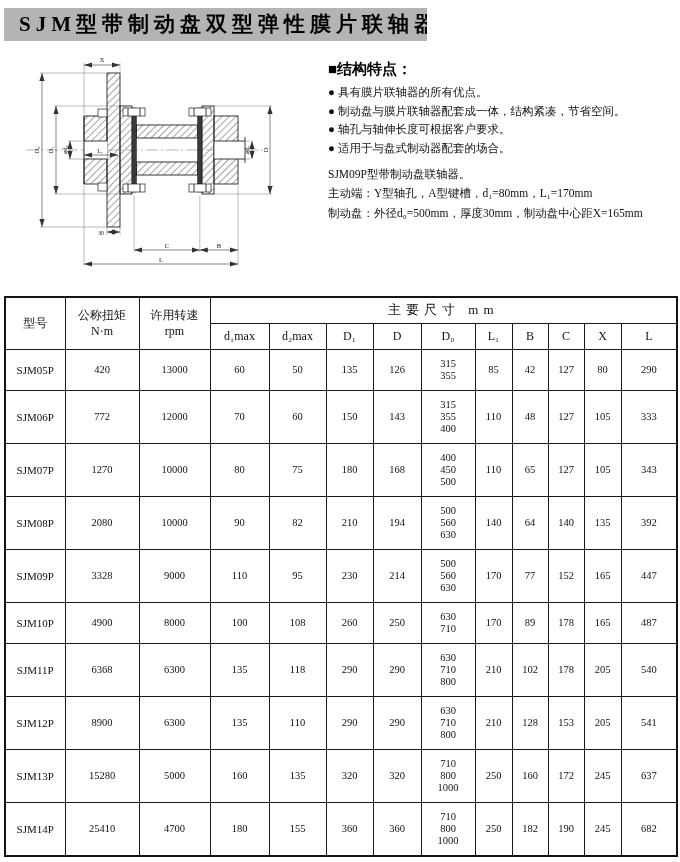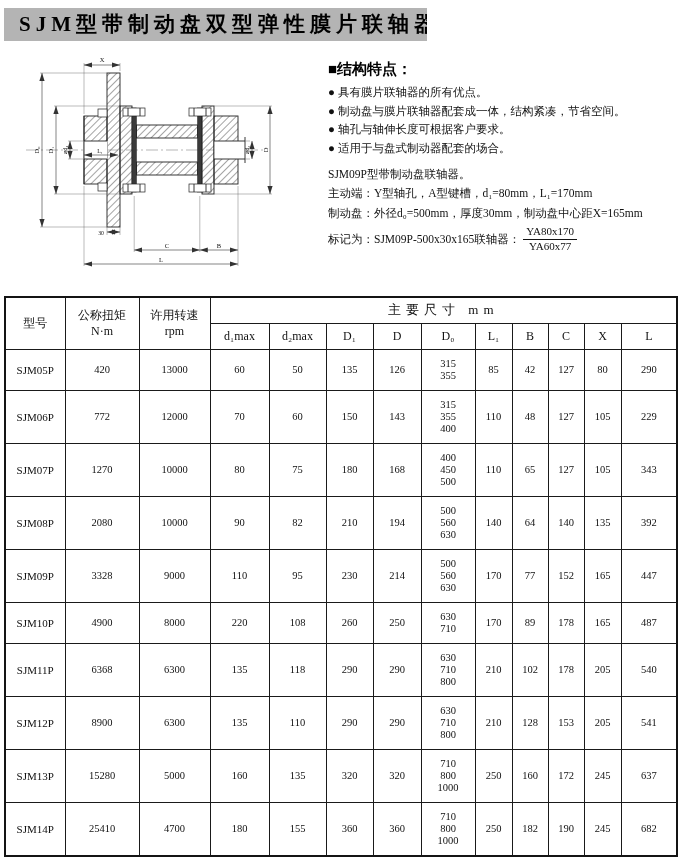--- a/index.html
+++ b/index.html
@@ -209,27 +209,20 @@
       <div class="bullet-line">
           <span class="bullet">●</span>
           <span>适用于与盘式制动器配套的场合。</span>
         </div>
     </div>
 
     <div class="marking-block">
       <div class="marking-line">SJM09P型带制动盘联轴器。</div>
       <div class="marking-line">主动端：Y型轴孔，A型键槽，d₁=80mm，L₁=170mm</div>
       <div class="marking-line">制动盘：外径d₀=500mm，厚度30mm，制动盘中心距X=165mm</div>
-      <div class="marking-designation">
-        <span>标记为：SJM09P-500x30x165联轴器：</span>
-        <span class="fraction">
-          <span class="frac-top">YA80x170</span>
-          <span class="frac-bottom">YA60x77</span>
-        </span>
-      </div>
     </div>
   </div>
 
   <table class="spec-table">
     <colgroup>
       <col style="width:60px">
         <col style="width:74px">
         <col style="width:71px">
       <col style="width:59px">
         <col style="width:57px">
@@ -289,21 +282,21 @@
           <td>60</td>
           <td>150</td>
           <td>143</td>
           <td>315
 355
 400</td>
           <td>110</td>
           <td>48</td>
           <td>127</td>
           <td>105</td>
-          <td>229</td>
+          <td>333</td>
         </tr>
         <tr>
           <td class="model">SJM07P</td>
           <td>1270</td>
           <td>10000</td>
           <td>80</td>
           <td>75</td>
           <td>180</td>
           <td>168</td>
           <td>400
@@ -346,21 +339,21 @@
           <td>170</td>
           <td>77</td>
           <td>152</td>
           <td>165</td>
           <td>447</td>
         </tr>
         <tr>
           <td class="model">SJM10P</td>
           <td>4900</td>
           <td>8000</td>
-          <td>220</td>
+          <td>100</td>
           <td>108</td>
           <td>260</td>
           <td>250</td>
           <td>630
 710</td>
           <td>170</td>
           <td>89</td>
           <td>178</td>
           <td>165</td>
           <td>487</td>

